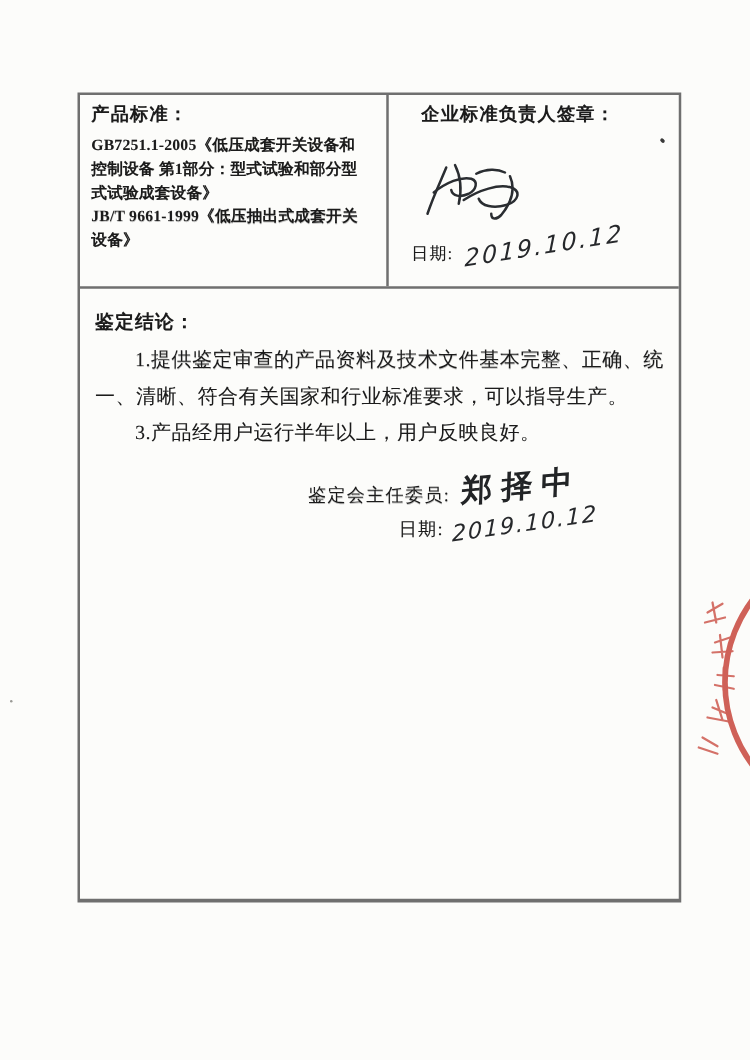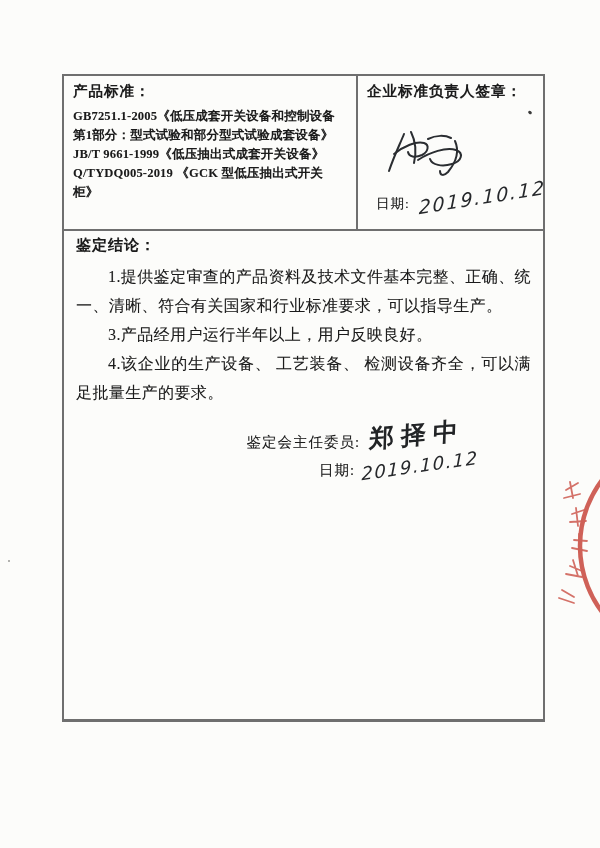--- a/index.html
+++ b/index.html
@@ -14,43 +14,43 @@
     text-shadow:0.2px 0.2px 0 rgba(20,20,20,0.25);
   }
   .doc-table {
     position:absolute; left:62px; top:74px;
     width:483px; height:648px;
     border:2px solid #6f6f6f;
     border-bottom-width:3px;
   }
   .row-top { display:flex; height:155px; border-bottom:2px solid #6f6f6f; }
   .cell-standards {
-    width:294px; border-right:2px solid #6f6f6f;
+    width:247px; border-right:2px solid #6f6f6f;
     padding:6px 14px 0 9px;
   }
-  .cell-sign { flex:1; position:relative; padding:6px 8px 0 9px; }
+  .cell-sign { flex:1; position:relative; padding:6px 8px 0 26px; }
   .cell-header {
     font-weight:bold; font-size:14.5px; letter-spacing:1px;
   }
   .cell-standards .cell-header { margin-bottom:6px; }
   .std-line { font-size:12.5px; line-height:19px; letter-spacing:0.2px;font-weight:bold; }
 
   .sig-svg { position:absolute; left:26px; top:48px; }
   .date-line-top {
     position:absolute; left:18px; top:114px;
     font-size:13.5px; letter-spacing:1px; white-space:nowrap;
   }
   .hw { font-family:"DejaVu Sans",sans-serif; font-style:italic; color:#26282b; text-shadow:none; }
   .date-hw1 {
     display:inline-block; font-size:19px; letter-spacing:2px;
     transform:rotate(-9deg) skewX(-10deg);
     position:relative; top:-4px; margin-left:4px;
   }
 
-  .row-bottom { position:relative; height:425px; padding:5px 12px 0 12px; overflow:hidden; }
+  .row-bottom { position:relative; height:425px; padding:5px 12px 0 12px; overflow:hidden;margin-top:12px; }
   .row-bottom .cell-header { font-size:15px; margin-bottom:7px; }
   .para {
     font-size:16px; line-height:29px; letter-spacing:0.4px;
     text-indent:2em; text-align:justify;
   }
   .chair-line {
     margin-top:15px; text-align:right; padding-right:66px;
     font-size:14.5px; letter-spacing:1px; white-space:nowrap;
   }
   .name-hw {
@@ -86,21 +86,20 @@
 <div class="page">
 
   <div class="doc-table">
 
     <div class="row-top">
 
       <div class="cell-standards">
         <div class="cell-header">产品标准：</div>
         <div class="std-line">GB7251.1-2005《低压成套开关设备和控制设备 第1部分：型式试验和部分型式试验成套设备》</div>
         <div class="std-line">JB/T 9661-1999《低压抽出式成套开关设备》</div>
-        <div class="std-line">Q/TYDQ005-2019 《GCK 型低压抽出式开关柜》</div>
       </div>
 
       <div class="cell-sign">
         <div class="cell-header">企业标准负责人签章：</div>
 
         <svg class="sig-svg" width="90" height="58" viewBox="0 0 90 58">
           <g fill="none" stroke="#2a2d31" stroke-width="2" stroke-linecap="round">
             <path d="M20,10 C16,20 10,32 5,47"></path>
             <path d="M10,30 C20,22 32,17 40,19 C46,21 44,28 38,31 C31,34 25,33 24,28"></path>
             <path d="M27,8 C31,16 33,26 30,39"></path>
@@ -115,21 +114,20 @@
           <span class="hw date-hw1">2019.10.12</span>
         </div>
       </div>
     </div>
 
     <div class="row-bottom">
       <div class="cell-header">鉴定结论：</div>
 
       <p class="para">1.提供鉴定审查的产品资料及技术文件基本完整、正确、统一、清晰、符合有关国家和行业标准要求，可以指导生产。</p>
       <p class="para">3.产品经用户运行半年以上，用户反映良好。</p>
-      <p class="para">4.该企业的生产设备、 工艺装备、 检测设备齐全，可以满足批量生产的要求。</p>
 
       <div class="chair-line">
         <span>鉴定会主任委员:</span><span class="name-hw">郑择中</span>
       </div>
 
       <div class="date-line-bottom">
         <span>日期:</span><span class="hw date-hw2">2019.10.12</span>
       </div>
     </div>
   </div>

